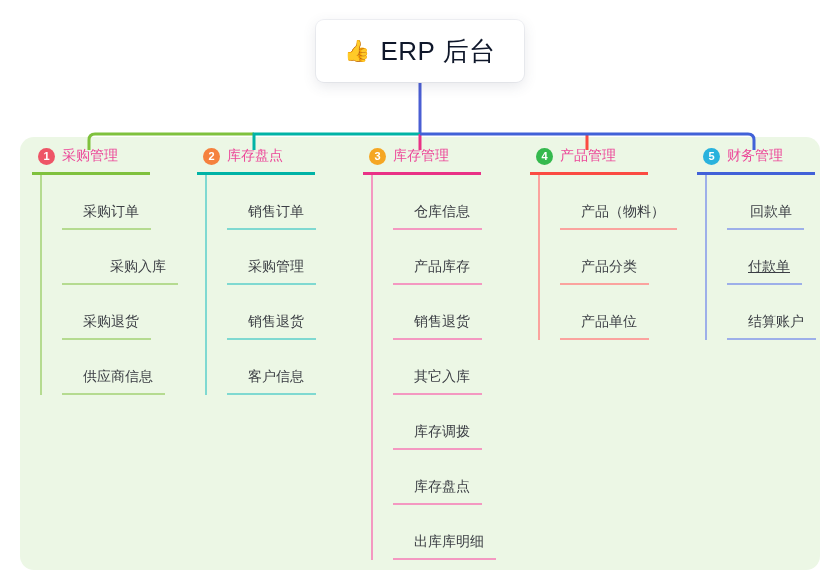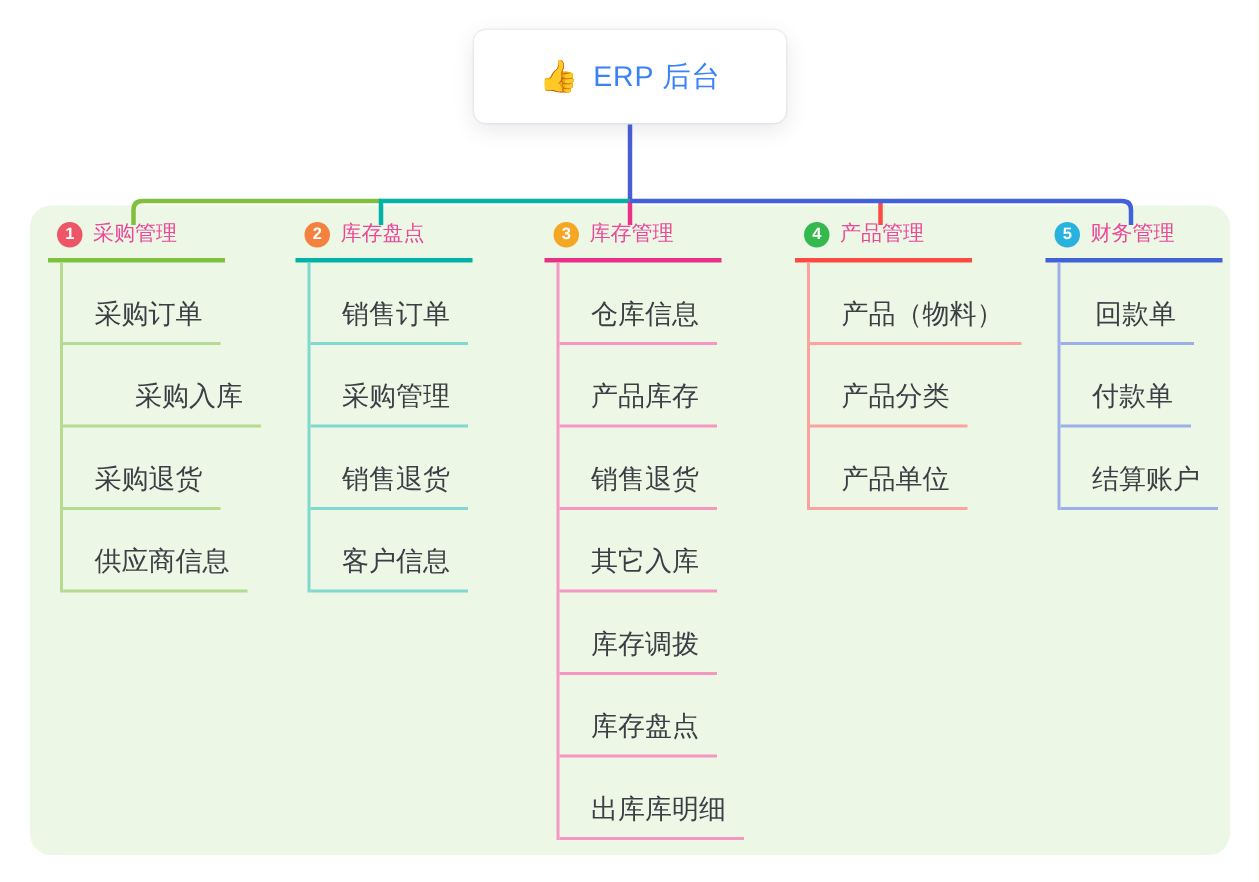--- a/index.html
+++ b/index.html
@@ -13,38 +13,38 @@
     border-radius:14px; background:#ecf7e5; z-index:0;
   }
   #connectors { position:absolute; left:0; top:0; width:839px; height:588px; z-index:1; pointer-events:none; }
   .root-node {
     position:absolute; left:316px; top:20px; width:208px; height:62px;
     background:#ffffff; border-radius:8px; z-index:2;
     box-shadow:0 4px 14px rgba(60,70,90,.13), 0 0 0 1px #f2f3f6;
     display:flex; align-items:center; justify-content:center; gap:10px;
   }
   .root-icon { font-size:21px; color:#f2b233; }
-  .root-label { font-size:19px; color:#3b82f6; letter-spacing:.5px; }
+  .root-label { font-size:26px; color:#0f172a; letter-spacing:.5px; }
 
   .branch { position:absolute; top:147px; z-index:2; }
   .branch-header {
     display:flex; align-items:center; gap:7px;
     width:112px; padding:0 0 7px 6px; border-bottom:3px solid #999;
     cursor:pointer;
   }
   .badge {
     width:17px; height:17px; border-radius:50%; flex:0 0 17px;
     color:#fff; font-size:11px; font-weight:bold; line-height:17px; text-align:center;
   }
   .branch-label { font-size:14px; color:#ec4899; white-space:nowrap; }
   .children { margin-left:8px; border-left:2px solid #ccc; }
   .child { height:55px; display:flex; align-items:flex-end; }
   .child-label {
-    font-size:18px; color:#3b3e44; white-space:nowrap;
-    padding:0 12px 7px 21px; border-bottom:2px solid #ccc; cursor:pointer;
+    font-size:14px; color:#3b3e44; white-space:nowrap;
+    padding:0 12px 7px 21px; border-bottom:2px solid #ccc; cursor:pointer;margin-left:20px;
   }
 </style>
 </head>
 <body>
 
 <div class="panel"></div>
 
 <svg id="connectors" viewBox="0 0 839 588" xmlns="http://www.w3.org/2000/svg">
     <path d="M 420 82 L 420 134" stroke="#4a5ed3" stroke-width="3" fill="none"></path>
     <path d="M 89 150 L 89 140 Q 89 134 95 134 L 254 134" stroke="#7fc13d" stroke-width="3" fill="none"></path>
@@ -168,21 +168,21 @@
     <div class="branch-header" style="border-bottom-color: rgb(65, 97, 216);">
       <span class="badge" style="background: rgb(41, 178, 221);">5</span>
       <span class="branch-label">财务管理</span>
     </div>
     <div class="children" style="border-left-color: rgb(157, 175, 233);">
   <div class="child">
     <span class="child-label" style="border-bottom-color: rgb(157, 175, 233); padding-left: 23px;">回款单</span>
   </div>
 
   <div class="child">
-    <span class="child-label" style="border-bottom-color: rgb(157, 175, 233);">付款单</span>
+    <span class="child-label" style="border-bottom-color: rgb(157, 175, 233); text-decoration: underline;">付款单</span>
   </div>
 
   <div class="child">
     <span class="child-label" style="border-bottom-color: rgb(157, 175, 233);">结算账户</span>
   </div>
 </div>
   </div>
 </div>
 
 </body></html>

